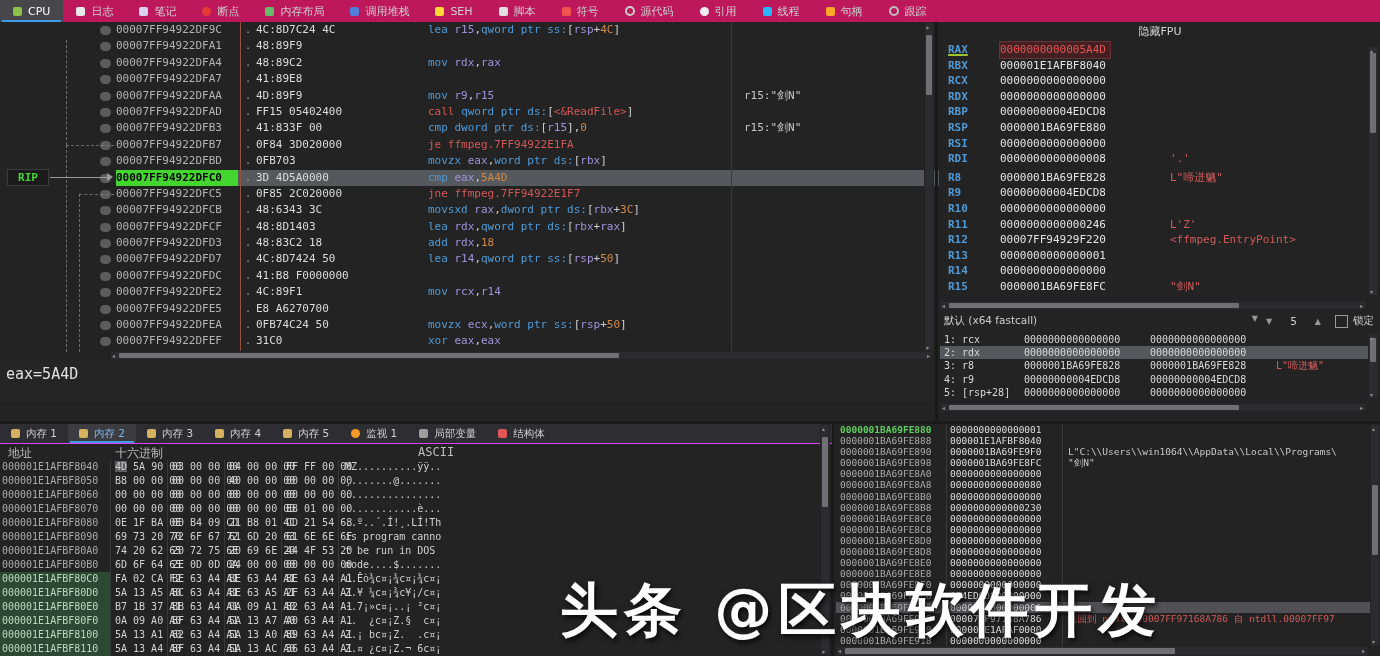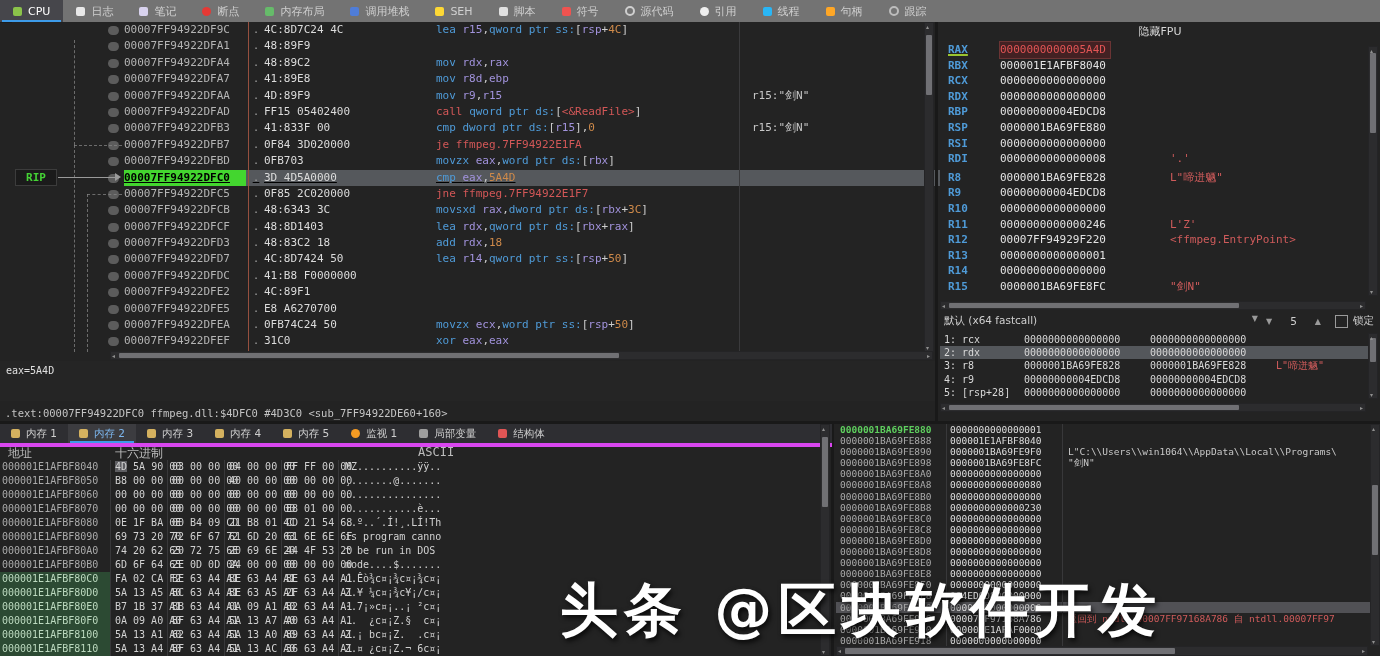--- a/index.html
+++ b/index.html
@@ -1,56 +1,56 @@
 <!DOCTYPE html>
 <html><head>
 <meta charset="utf-8">
 <style>
   html,body{margin:0;padding:0;background:#111;}
   #screen{position:relative;width:1380px;height:656px;background:#232323;overflow:hidden;
           font-family:"DejaVu Sans","Liberation Sans",sans-serif;}
   
-  #main-tabs{position:absolute;left:0;top:0;width:1380px;height:22px;background:#737373;
+  #main-tabs{position:absolute;left:0;top:0;width:1380px;height:22px;background:#be185d;
              display:flex;align-items:stretch;border-bottom:1px solid #1c1c1c;}
   .tab{display:flex;align-items:center;gap:6px;padding:0 13px;color:#cfcfcf;font-size:11px;
        cursor:default;position:relative;}
   .tab.active{background:#46464b;color:#ffffff;}
   .tab.active::after{content:"";position:absolute;left:2px;right:2px;bottom:0;height:2px;background:#3d9be9;}
   .ticon{width:9px;height:9px;border-radius:2px;display:inline-block;flex:none;}
   .ticon.circle{border-radius:50%;}
   .ticon.ring{background:transparent!important;border:2px solid;width:6px;height:6px;border-radius:50%;}
   
-  #disasm{position:absolute;left:12px;top:22px;width:935px;height:330px;background:#232323;overflow:hidden;}
+  #disasm{position:absolute;left:4px;top:22px;width:935px;height:330px;background:#232323;overflow:hidden;}
   .drow{display:flex;height:16.4px;line-height:16.4px;font-family:"DejaVu Sans Mono","Liberation Mono",monospace;
         font-size:11px;white-space:pre;}
   .dgut{width:112px;flex:none;position:relative;}
   .bpdot{position:absolute;left:96px;top:4px;width:11px;height:9px;border-radius:5px;background:#5c5c5c;}
   .dcontent{flex:1;display:flex;}
-  .drow.sel .dcontent{background:#55585c;text-decoration:underline;}
+  .drow.sel .dcontent{background:#55585c;}
   .daddr{width:124px;flex:none;color:#b4b4b4;}
   .drow.sel .daddr{background:#43d62f;color:#000;font-weight:bold;width:122px;margin-right:2px;}
   .ddot{width:16px;flex:none;color:#9a9a9a;text-align:center;}
   .dbytes{width:172px;flex:none;color:#dcdcdc;}
   .dins{width:308px;flex:none;}
   .dcmt{color:#c8c8c8;padding-left:8px;}
   .tk-m{color:#4f9bd8}.tk-r{color:#a293dd}.tk-n{color:#cf8a4a}.tk-x{color:#d25757}.tk-t{color:#cdcdcd}
   .vline{position:absolute;top:0;width:1px;height:330px;}
   #redline{left:236px;background:#96503f;}
   #cmtline{left:727px;background:#3a3a3c;}
   .jdash-v{position:absolute;border-left:1px dashed #858585;opacity:.75;width:0;}
   .jdash-h{position:absolute;border-top:1px dashed #858585;opacity:.75;height:0;}
   #riplabel{position:absolute;left:3px;top:147px;width:40px;height:15px;line-height:15px;text-align:center;
             color:#45d435;font-weight:bold;font-size:11px;background:#1b1b1b;border:1px solid #3c3c3c;
             font-family:"DejaVu Sans Mono",monospace;}
   #ripline{position:absolute;left:46px;top:155px;width:58px;height:0;border-top:1px solid #9a9a9a;}
   #riparrow{position:absolute;left:103px;top:151px;width:0;height:0;border-left:6px solid #9a9a9a;
             border-top:4px solid transparent;border-bottom:4px solid transparent;}
   
   #infoline{position:absolute;left:0;top:361px;width:935px;height:40px;background:#252525;color:#e0e0e0;
-            font-family:"DejaVu Sans Mono",monospace;font-size:10px;padding:4px 0 0 6px;box-sizing:border-box;}
+            font-family:"DejaVu Sans Mono",monospace;font-size:15px;padding:4px 0 0 6px;box-sizing:border-box;}
   #statusline{position:absolute;left:0;top:404px;width:935px;height:18px;color:#c4c4c4;
               font-family:"DejaVu Sans Mono",monospace;font-size:10.5px;padding-left:5px;line-height:18px;}
   
   #regpane{position:absolute;left:940px;top:22px;width:440px;height:278px;background:#232323;overflow:hidden;}
   #fpubtn{text-align:center;color:#d6d6d6;font-size:11px;height:20px;line-height:20px;}
   .rrow{display:flex;height:15.6px;line-height:15.6px;font-family:"DejaVu Sans Mono",monospace;font-size:11px;
         padding-left:8px;white-space:pre;}
   .rrow.gap{margin-top:3px;}
   .rname{width:52px;flex:none;color:#4f9bd8;font-weight:bold;}
   .rname.ul{text-decoration:underline;text-decoration-color:#9ac42f;text-decoration-thickness:2px;}
@@ -69,21 +69,21 @@
         color:#d8d8d8;padding-left:4px;white-space:pre;}
   .arow.sel{background:#54575b;}
   .aidx{width:18px;flex:none;}
   .areg{width:62px;flex:none;}
   .aval{width:126px;flex:none;}
   .acmt{color:#cf5b5b;}
   
   .divider{position:absolute;background:#191919;}
   
   #dump-tabs{position:absolute;left:0;top:424px;width:832px;height:19px;background:#2e2e32;display:flex;
-             border-bottom:4px solid #d946ef;}
+             border-bottom:1px solid #d946ef;}
   #dump-tabs .tab{font-size:10.5px;padding:0 11px;}
   #dump-tabs .tab.active{background:#3c3c40;color:#7db7ef;}
   #dumphead{position:absolute;left:0;top:445px;width:832px;height:14px;color:#bdbdbd;font-size:12px;
             font-family:"DejaVu Sans Mono",monospace;}
   #dumphead span{position:absolute;top:0;}
   #dumprows{position:absolute;left:0;top:460px;width:820px;height:196px;overflow:hidden;}
   .mrow{display:flex;height:14px;line-height:14px;font-family:"DejaVu Sans Mono",monospace;font-size:10px;white-space:pre;}
   .maddr{width:108px;flex:none;color:#aaaaaa;padding-left:2px;border-right:1px solid #38383a;}
   .maddr.g{background:#2c4a33;color:#bcd9bf;}
   .mgroup{width:57px;flex:none;color:#d2d2d2;padding-left:4px;border-right:1px solid #38383a;box-sizing:border-box;}
@@ -169,52 +169,51 @@
         <span class="ticon ring" style="border-color: rgb(189, 189, 189);"></span>
         <span class="tlabel">跟踪</span>
       </div>
     </div>
 
   <div id="disasm">
     <div id="disasm-rows">
         <div class="drow"><div class="dgut"><span class="bpdot"></span></div><div class="dcontent"><span class="daddr">00007FF94922DF9C</span><span class="ddot">.</span><span class="dbytes">4C:8D7C24 4C</span><span class="dins"><span class="tk-m">lea </span><span class="tk-r">r15</span><span class="tk-t">,</span><span class="tk-m">qword ptr </span><span class="tk-m">ss:</span><span class="tk-t">[</span><span class="tk-r">rsp</span><span class="tk-t">+</span><span class="tk-n">4C</span><span class="tk-t">]</span></span><span class="dcmt"></span></div></div>
         <div class="drow"><div class="dgut"><span class="bpdot"></span></div><div class="dcontent"><span class="daddr">00007FF94922DFA1</span><span class="ddot">.</span><span class="dbytes">48:89F9</span><span class="dcmt"></span></div></div>
         <div class="drow"><div class="dgut"><span class="bpdot"></span></div><div class="dcontent"><span class="daddr">00007FF94922DFA4</span><span class="ddot">.</span><span class="dbytes">48:89C2</span><span class="dins"><span class="tk-m">mov </span><span class="tk-r">rdx</span><span class="tk-t">,</span><span class="tk-r">rax</span></span><span class="dcmt"></span></div></div>
-        <div class="drow"><div class="dgut"><span class="bpdot"></span></div><div class="dcontent"><span class="daddr">00007FF94922DFA7</span><span class="ddot">.</span><span class="dbytes">41:89E8</span><span class="dins"><span class="tk-m">mov </span><span class="tk-r">r8d</span><span class="tk-t">,</span><span class="tk-r">ebp</span></span><span class="dcmt"></span></div></div>
+        <div class="drow"><div class="dgut"><span class="bpdot"></span></div><div class="dcontent"><span class="daddr">00007FF94922DFA7</span><span class="ddot">.</span><span class="dbytes">41:89E8</span><span class="dcmt"></span></div></div>
         <div class="drow"><div class="dgut"><span class="bpdot"></span></div><div class="dcontent"><span class="daddr">00007FF94922DFAA</span><span class="ddot">.</span><span class="dbytes">4D:89F9</span><span class="dins"><span class="tk-m">mov </span><span class="tk-r">r9</span><span class="tk-t">,</span><span class="tk-r">r15</span></span><span class="dcmt">r15:"剑N"</span></div></div>
         <div class="drow"><div class="dgut"><span class="bpdot"></span></div><div class="dcontent"><span class="daddr">00007FF94922DFAD</span><span class="ddot">.</span><span class="dbytes">FF15 05402400</span><span class="dins"><span class="tk-x">call </span><span class="tk-m">qword ptr </span><span class="tk-m">ds:</span><span class="tk-t">[</span><span class="tk-x">&lt;&amp;ReadFile&gt;</span><span class="tk-t">]</span></span><span class="dcmt"></span></div></div>
         <div class="drow"><div class="dgut"><span class="bpdot"></span></div><div class="dcontent"><span class="daddr">00007FF94922DFB3</span><span class="ddot">.</span><span class="dbytes">41:833F 00</span><span class="dins"><span class="tk-m">cmp </span><span class="tk-m">dword ptr </span><span class="tk-m">ds:</span><span class="tk-t">[</span><span class="tk-r">r15</span><span class="tk-t">],</span><span class="tk-n">0</span></span><span class="dcmt">r15:"剑N"</span></div></div>
         <div class="drow"><div class="dgut"><span class="bpdot"></span></div><div class="dcontent"><span class="daddr">00007FF94922DFB7</span><span class="ddot">.</span><span class="dbytes">0F84 3D020000</span><span class="dins"><span class="tk-x">je ffmpeg.7FF94922E1FA</span></span><span class="dcmt"></span></div></div>
         <div class="drow"><div class="dgut"><span class="bpdot"></span></div><div class="dcontent"><span class="daddr">00007FF94922DFBD</span><span class="ddot">.</span><span class="dbytes">0FB703</span><span class="dins"><span class="tk-m">movzx </span><span class="tk-r">eax</span><span class="tk-t">,</span><span class="tk-m">word ptr </span><span class="tk-m">ds:</span><span class="tk-t">[</span><span class="tk-r">rbx</span><span class="tk-t">]</span></span><span class="dcmt"></span></div></div>
         <div class="drow sel"><div class="dgut"><span class="bpdot"></span></div><div class="dcontent"><span class="daddr">00007FF94922DFC0</span><span class="ddot">.</span><span class="dbytes">3D 4D5A0000</span><span class="dins"><span class="tk-m">cmp </span><span class="tk-r">eax</span><span class="tk-t">,</span><span class="tk-n">5A4D</span></span><span class="dcmt"></span></div></div>
         <div class="drow"><div class="dgut"><span class="bpdot"></span></div><div class="dcontent"><span class="daddr">00007FF94922DFC5</span><span class="ddot">.</span><span class="dbytes">0F85 2C020000</span><span class="dins"><span class="tk-x">jne ffmpeg.7FF94922E1F7</span></span><span class="dcmt"></span></div></div>
         <div class="drow"><div class="dgut"><span class="bpdot"></span></div><div class="dcontent"><span class="daddr">00007FF94922DFCB</span><span class="ddot">.</span><span class="dbytes">48:6343 3C</span><span class="dins"><span class="tk-m">movsxd </span><span class="tk-r">rax</span><span class="tk-t">,</span><span class="tk-m">dword ptr </span><span class="tk-m">ds:</span><span class="tk-t">[</span><span class="tk-r">rbx</span><span class="tk-t">+</span><span class="tk-n">3C</span><span class="tk-t">]</span></span><span class="dcmt"></span></div></div>
         <div class="drow"><div class="dgut"><span class="bpdot"></span></div><div class="dcontent"><span class="daddr">00007FF94922DFCF</span><span class="ddot">.</span><span class="dbytes">48:8D1403</span><span class="dins"><span class="tk-m">lea </span><span class="tk-r">rdx</span><span class="tk-t">,</span><span class="tk-m">qword ptr </span><span class="tk-m">ds:</span><span class="tk-t">[</span><span class="tk-r">rbx</span><span class="tk-t">+</span><span class="tk-r">rax</span><span class="tk-t">]</span></span><span class="dcmt"></span></div></div>
         <div class="drow"><div class="dgut"><span class="bpdot"></span></div><div class="dcontent"><span class="daddr">00007FF94922DFD3</span><span class="ddot">.</span><span class="dbytes">48:83C2 18</span><span class="dins"><span class="tk-m">add </span><span class="tk-r">rdx</span><span class="tk-t">,</span><span class="tk-n">18</span></span><span class="dcmt"></span></div></div>
         <div class="drow"><div class="dgut"><span class="bpdot"></span></div><div class="dcontent"><span class="daddr">00007FF94922DFD7</span><span class="ddot">.</span><span class="dbytes">4C:8D7424 50</span><span class="dins"><span class="tk-m">lea </span><span class="tk-r">r14</span><span class="tk-t">,</span><span class="tk-m">qword ptr </span><span class="tk-m">ss:</span><span class="tk-t">[</span><span class="tk-r">rsp</span><span class="tk-t">+</span><span class="tk-n">50</span><span class="tk-t">]</span></span><span class="dcmt"></span></div></div>
         <div class="drow"><div class="dgut"><span class="bpdot"></span></div><div class="dcontent"><span class="daddr">00007FF94922DFDC</span><span class="ddot">.</span><span class="dbytes">41:B8 F0000000</span><span class="dcmt"></span></div></div>
-        <div class="drow"><div class="dgut"><span class="bpdot"></span></div><div class="dcontent"><span class="daddr">00007FF94922DFE2</span><span class="ddot">.</span><span class="dbytes">4C:89F1</span><span class="dcmt"></span></div></div>
+        <div class="drow"><div class="dgut"><span class="bpdot"></span></div><div class="dcontent"><span class="daddr">00007FF94922DFE2</span><span class="ddot">.</span><span class="dbytes">4C:89F1</span><span class="dins"><span class="tk-m">mov </span><span class="tk-r">rcx</span><span class="tk-t">,</span><span class="tk-r">r14</span></span><span class="dcmt"></span></div></div>
         <div class="drow"><div class="dgut"><span class="bpdot"></span></div><div class="dcontent"><span class="daddr">00007FF94922DFE5</span><span class="ddot">.</span><span class="dbytes">E8 A6270700</span><span class="dcmt"></span></div></div>
         <div class="drow"><div class="dgut"><span class="bpdot"></span></div><div class="dcontent"><span class="daddr">00007FF94922DFEA</span><span class="ddot">.</span><span class="dbytes">0FB74C24 50</span><span class="dins"><span class="tk-m">movzx </span><span class="tk-r">ecx</span><span class="tk-t">,</span><span class="tk-m">word ptr </span><span class="tk-m">ss:</span><span class="tk-t">[</span><span class="tk-r">rsp</span><span class="tk-t">+</span><span class="tk-n">50</span><span class="tk-t">]</span></span><span class="dcmt"></span></div></div>
         <div class="drow"><div class="dgut"><span class="bpdot"></span></div><div class="dcontent"><span class="daddr">00007FF94922DFEF</span><span class="ddot">.</span><span class="dbytes">31C0</span><span class="dins"><span class="tk-m">xor </span><span class="tk-r">eax</span><span class="tk-t">,</span><span class="tk-r">eax</span></span><span class="dcmt"></span></div></div>
       </div>
     <div class="vline" id="redline"></div>
     <div class="vline" id="cmtline"></div>
     <div class="jdash-v" style="left:62px;top:18px;height:105px;"></div>
     <div class="jdash-h" style="left:62px;top:123px;width:48px;"></div>
     <div class="jdash-v" style="left:62px;top:123px;height:207px;"></div>
     <div class="jdash-h" style="left:75px;top:172px;width:35px;"></div>
     <div class="jdash-v" style="left:75px;top:172px;height:158px;"></div>
     <div id="riplabel">RIP</div>
     <div id="ripline"></div>
     <div id="riparrow"></div>
   </div>
 
   <div id="infoline">eax=5A4D</div>
-  <div id="statusline">.text:00007FF94922DFC0 ffmpeg.dll:$4DFC0 #4D3C0 &lt;sub_7FF94922DE60+160&gt;</div>
 
   <div id="regpane">
     <div id="fpubtn">隐藏FPU</div>
     <div id="reg-rows">
         <div class="rrow"><span class="rname ul">RAX</span><span class="rval hl">0000000000005A4D</span><span class="rcmt"></span></div>
         <div class="rrow"><span class="rname">RBX</span><span class="rval">000001E1AFBF8040</span><span class="rcmt"></span></div>
         <div class="rrow"><span class="rname">RCX</span><span class="rval">0000000000000000</span><span class="rcmt"></span></div>
         <div class="rrow"><span class="rname">RDX</span><span class="rval">0000000000000000</span><span class="rcmt"></span></div>
         <div class="rrow"><span class="rname">RBP</span><span class="rval">00000000004EDCD8</span><span class="rcmt"></span></div>
         <div class="rrow"><span class="rname">RSP</span><span class="rval">0000001BA69FE880</span><span class="rcmt"></span></div>

